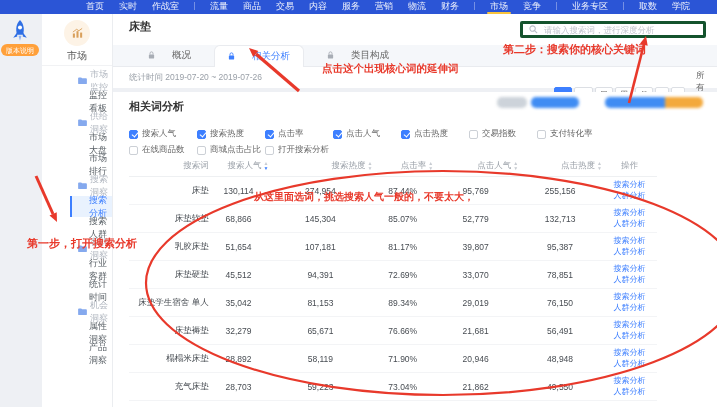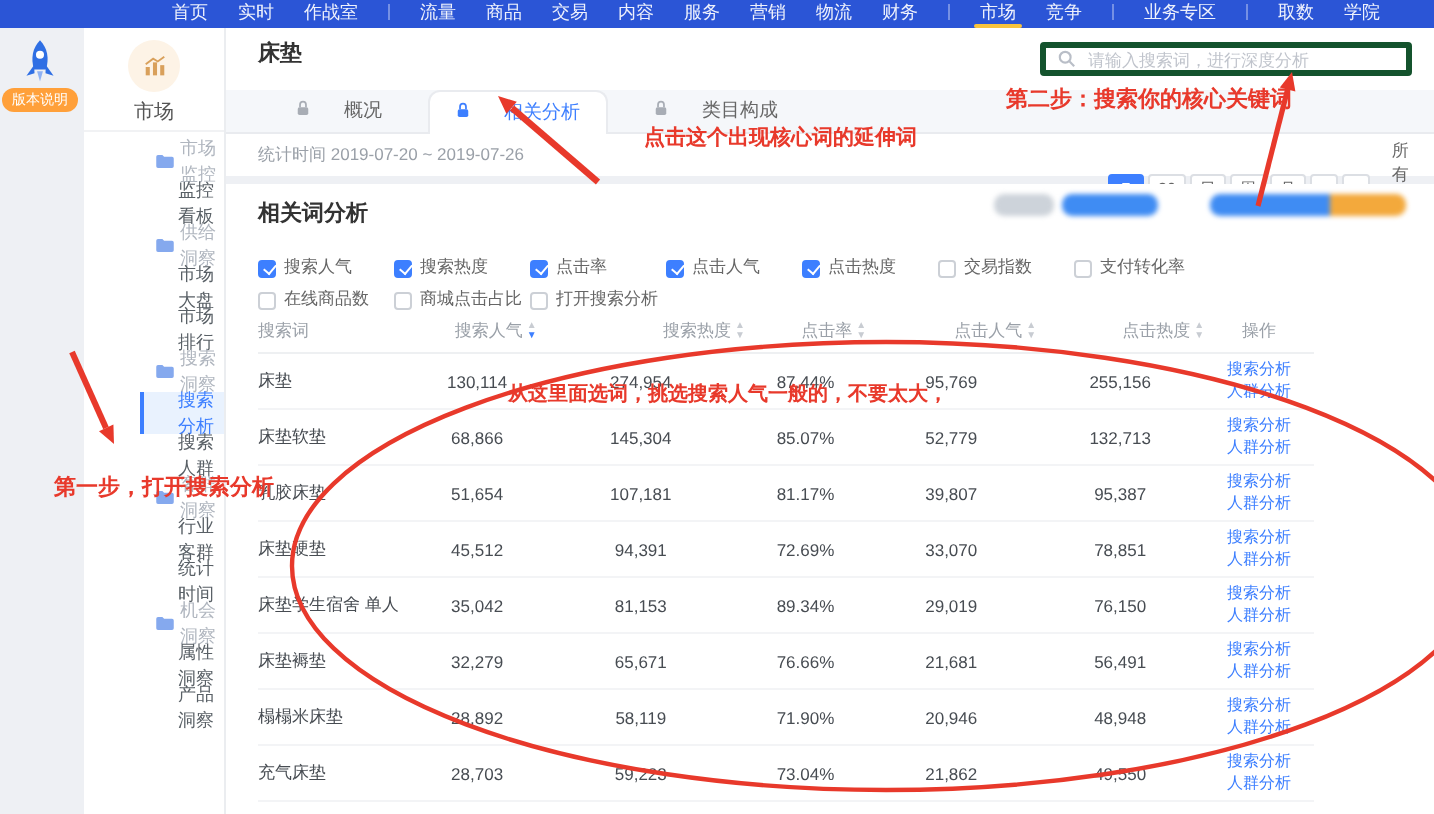--- a/index.html
+++ b/index.html
@@ -76,21 +76,21 @@
   .cb{width:9px;height:9px;border:1px solid #ccd0d6;border-radius:2px;background:#fff;
     box-sizing:border-box;position:relative;flex:none;}
   .cb.checked{background:#3d7fff;border-color:#3d7fff;}
   .cb.checked::after{content:'';position:absolute;left:2.5px;top:0.5px;width:3px;height:5px;
     border:solid #fff;border-width:0 1.5px 1.5px 0;transform:rotate(40deg);}
   
   .table-wrap{position:absolute;top:64px;left:16px;right:60px;bottom:4px;overflow:hidden;}
   table{width:100%;border-collapse:collapse;table-layout:fixed;}
   th{font-size:8.5px;color:#9aa0a8;font-weight:normal;text-align:right;height:20px;
     border-bottom:1px solid #eef0f2;padding:0;white-space:nowrap;}
-  th.l,td.l{text-align:left;}
+  th.l,td.l{text-align:right;}
   th.c,td.c{text-align:center;}
   td{font-size:8.5px;color:#474c52;text-align:center;height:27px;border-bottom:1px solid #f3f4f6;
     padding:0;white-space:nowrap;overflow:hidden;}
   .sort{display:inline-flex;flex-direction:column;vertical-align:middle;margin-left:2px;line-height:0;}
   .sort i{font-style:normal;font-size:5px;line-height:4.5px;color:#c8ccd2;}
   .sort i.on{color:#3d7fff;}
   .act-link{display:block;color:#3d7fff;font-size:8px;line-height:10.5px;cursor:pointer;}
   
   .overlay{position:absolute;inset:0;z-index:60;pointer-events:none;}
   .red-note{position:absolute;font-weight:bold;color:#e8392b;z-index:61;pointer-events:none;white-space:nowrap;}

